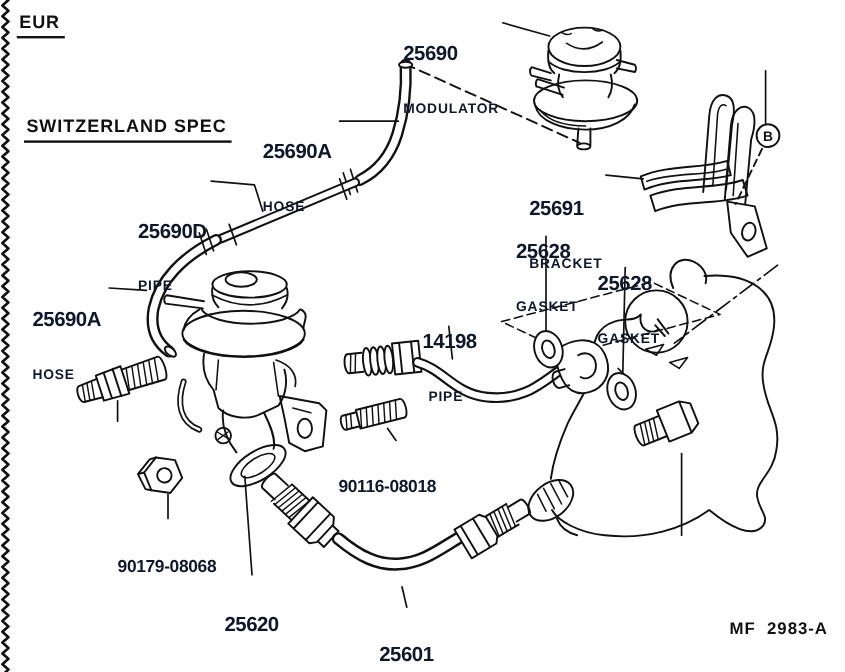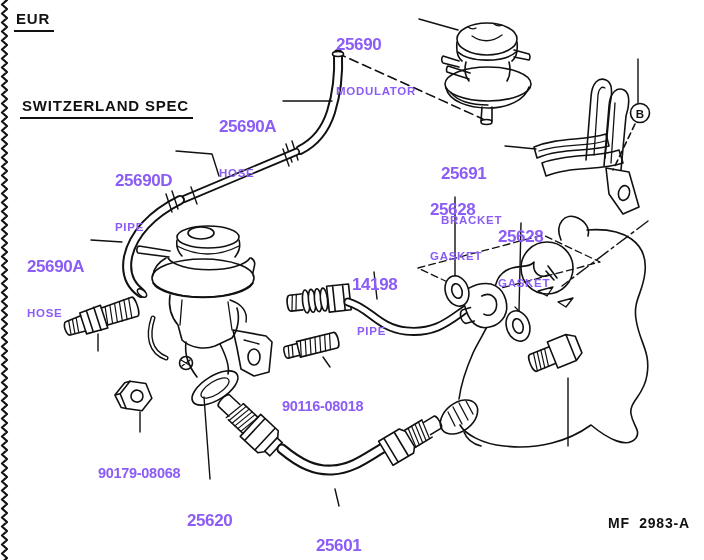--- a/index.html
+++ b/index.html
@@ -2,21 +2,21 @@
 <html><head>
 <meta charset="utf-8">
 <style>
   html,body{margin:0;padding:0;background:#e8e8e8;}
   #page{
     position:relative;width:704px;height:560px;background:#ffffff;
     font-family:"Liberation Sans","DejaVu Sans",sans-serif;color:#111;
     overflow:hidden;
   }
   svg{position:absolute;left:0;top:0;}
-  .callout{position:absolute;line-height:1;color:#8b5cf6;white-space:pre;}
+  .callout{position:absolute;line-height:1;color:#0f172a;white-space:pre;}
   .pn{font-size:17px;font-weight:700;letter-spacing:-0.4px;}
   .pn.small{font-size:14.5px;letter-spacing:-0.3px;}
   .pd{font-size:11.5px;font-weight:700;letter-spacing:0.7px;margin-top:1px;}
   .hdr{position:absolute;font-weight:700;letter-spacing:0.8px;
        border-bottom:2.5px solid #111;padding:0 4px 3px 2px;}
   #hdr-eur{left:14px;top:10px;font-size:15px;}
   #hdr-spec{left:20px;top:54px;font-size:15px;margin-top:43px;}
   #fig-code{position:absolute;left:608px;top:515px;font-size:14px;
             font-weight:700;letter-spacing:0.8px;white-space:pre;}
 </style>
@@ -225,21 +225,21 @@
 <div id="fig-code">MF  2983-A</div>
 
 <div class="callout" style="left:336px;top:4px">
   <div class="pn">25690</div>
   <div class="pd">MODULATOR</div>
 </div>
 <div class="callout" style="left:219px;top:86px">
   <div class="pn">25690A</div>
   <div class="pd">HOSE</div>
 </div>
-<div class="callout" style="left:115px;top:140px">
+<div class="callout" style="left:115px;top:152px">
   <div class="pn">25690D</div>
   <div class="pd">PIPE</div>
 </div>
 <div class="callout" style="left:441px;top:133px">
   <div class="pn">25691</div>
   <div class="pd">BRACKET</div>
 </div>
 <div class="callout" style="left:430px;top:169px">
   <div class="pn">25628</div>
   <div class="pd">GASKET</div>

